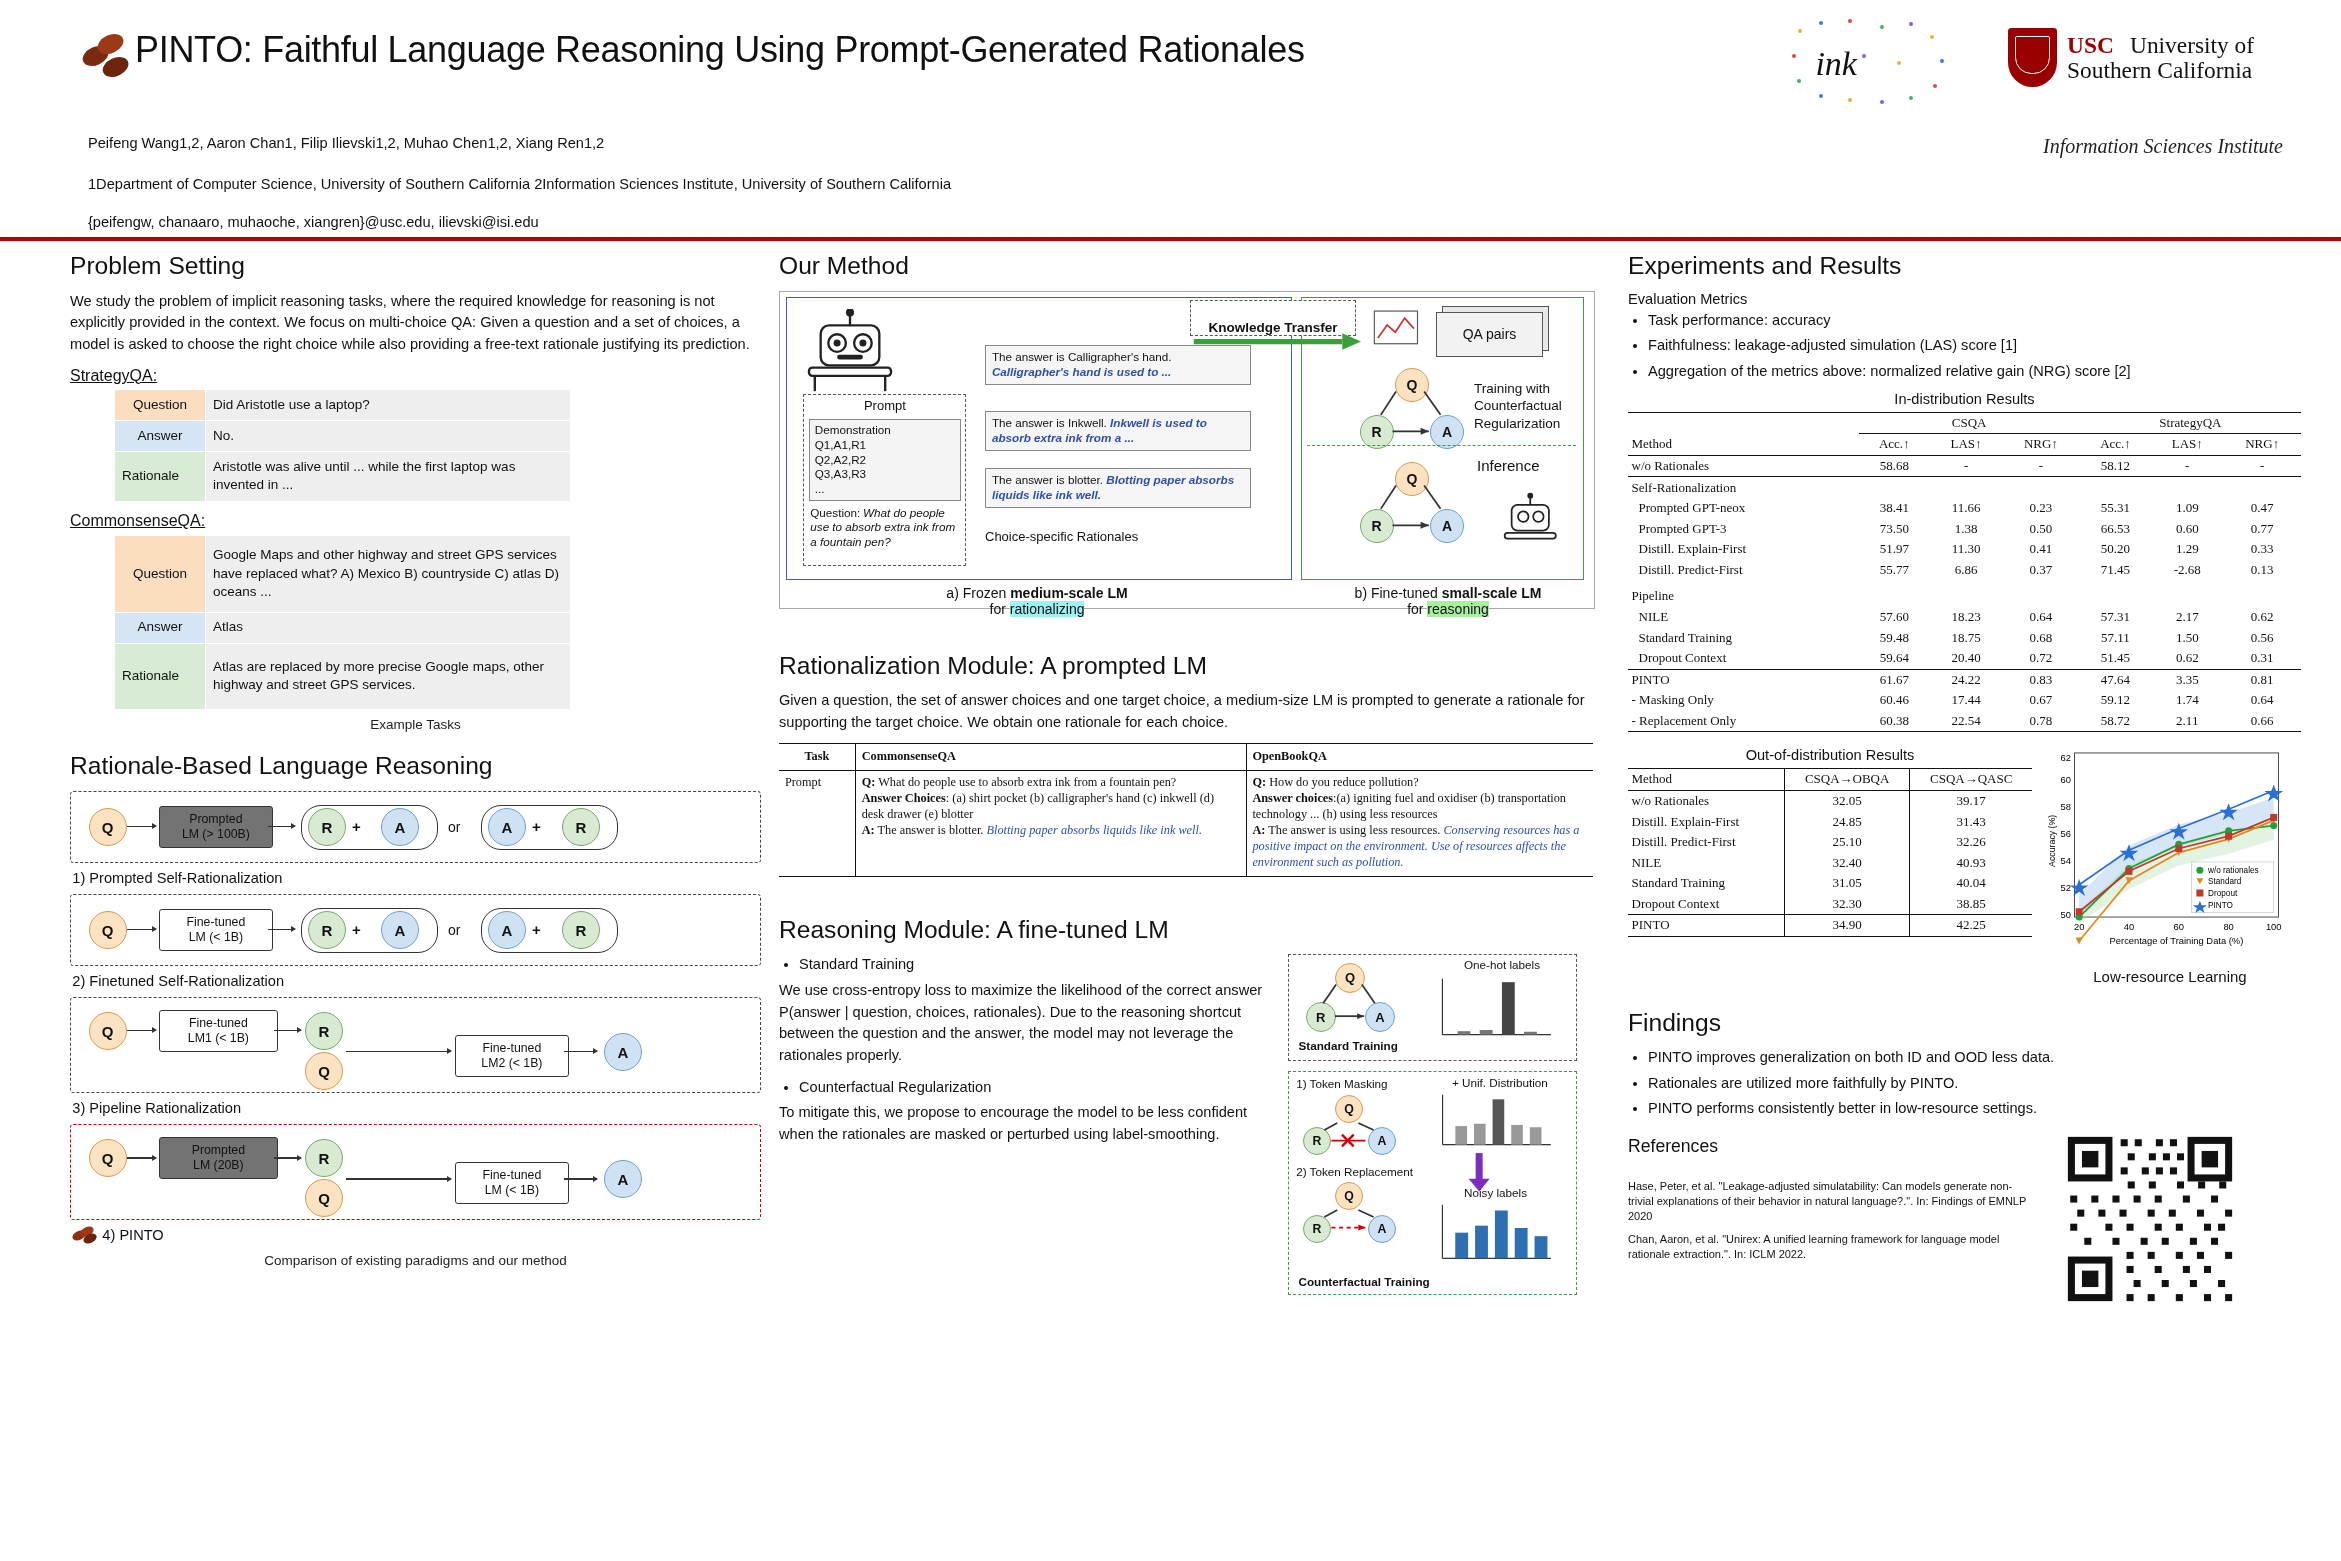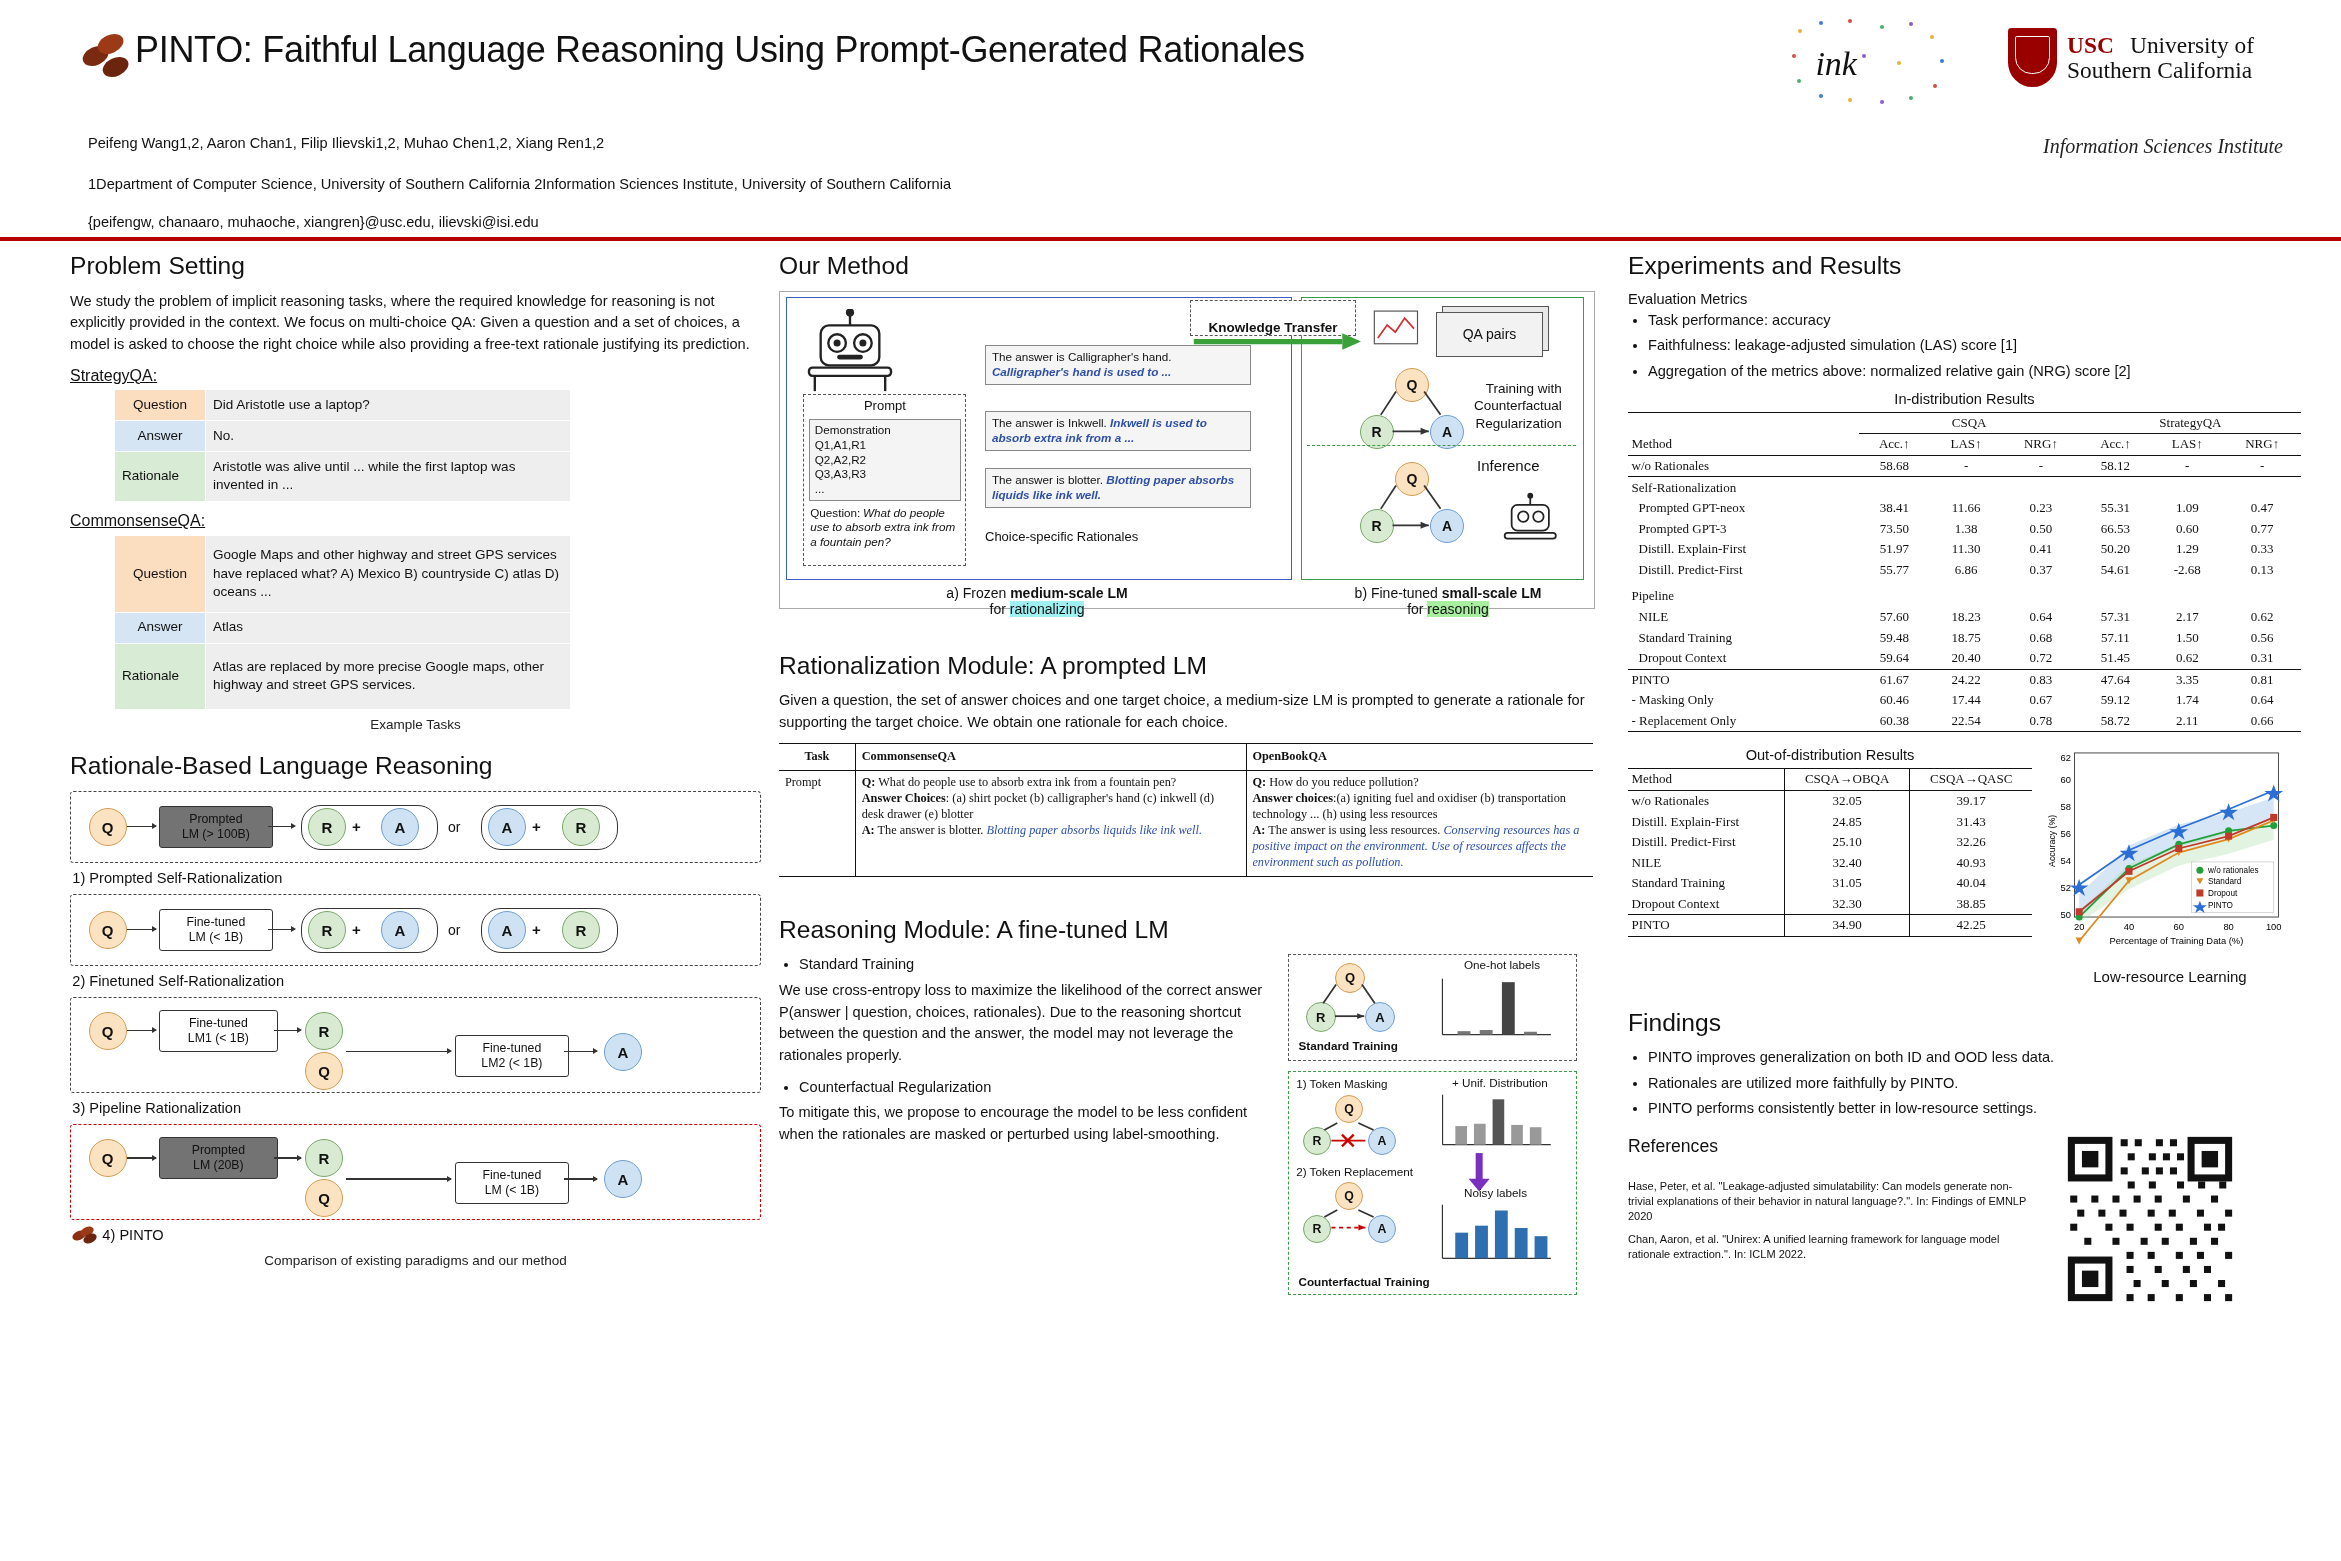--- a/index.html
+++ b/index.html
@@ -354,21 +354,21 @@
         <div class="node nq" style="left:53px;top:0px;position:absolute;width:32px;height:32px;font-size:14px;">Q</div>
         <div class="node nr" style="left:17.6px;top:47px;position:absolute;width:32px;height:32px;font-size:14px;">R</div>
         <div class="node na" style="left:88px;top:47px;position:absolute;width:32px;height:32px;font-size:14px;">A</div>
         <svg style="position:absolute;left:0;top:0;" width="135" height="82" viewBox="0 0 230 140">
           <line x1="92" y1="40" x2="66" y2="80" stroke="#333" stroke-width="3"></line>
           <line x1="140" y1="40" x2="168" y2="80" stroke="#333" stroke-width="3"></line>
           <line x1="86" y1="108" x2="148" y2="108" stroke="#333" stroke-width="3"></line>
           <polygon points="148,108 134,102 134,114" fill="#333"></polygon>
         </svg>
       </div>
-      <div style="position:absolute;left:694px;top:88px;font-size:13.5px;line-height:1.3;text-align:right;">
+      <div style="position:absolute;left:694px;top:88px;font-size:13.5px;line-height:1.3;">
         <div>Training with</div>
         <div>Counterfactual</div>
         <div>Regularization</div>
       </div>
       <div style="position:absolute;left:527px;top:153px;width:269px;border-top:1.2px dashed #3d9a46;"></div>
 
       <div style="position:absolute;left:562px;top:170px;">
         <div class="node nq" style="left:53px;top:0px;position:absolute;width:32px;height:32px;font-size:14px;">Q</div>
         <div class="node nr" style="left:17.6px;top:47px;position:absolute;width:32px;height:32px;font-size:14px;">R</div>
         <div class="node na" style="left:88px;top:47px;position:absolute;width:32px;height:32px;font-size:14px;">A</div>
@@ -577,21 +577,21 @@
         <td>0.41</td>
         <td>50.20</td>
         <td>1.29</td>
         <td>0.33</td>
       </tr>
       <tr>
         <td class="l indent">Distill. Predict-First</td>
         <td>55.77</td>
         <td>6.86</td>
         <td>0.37</td>
-        <td>54.61</td>
+        <td>71.45</td>
         <td>-2.68</td>
         <td>0.13</td>
       </tr>
       <tr>
         <td class="l bold" colspan="7" style="padding-top:8.2px;">Pipeline</td>
       </tr>
       <tr>
         <td class="l indent">NILE</td>
         <td>57.60</td>
         <td>18.23</td>

